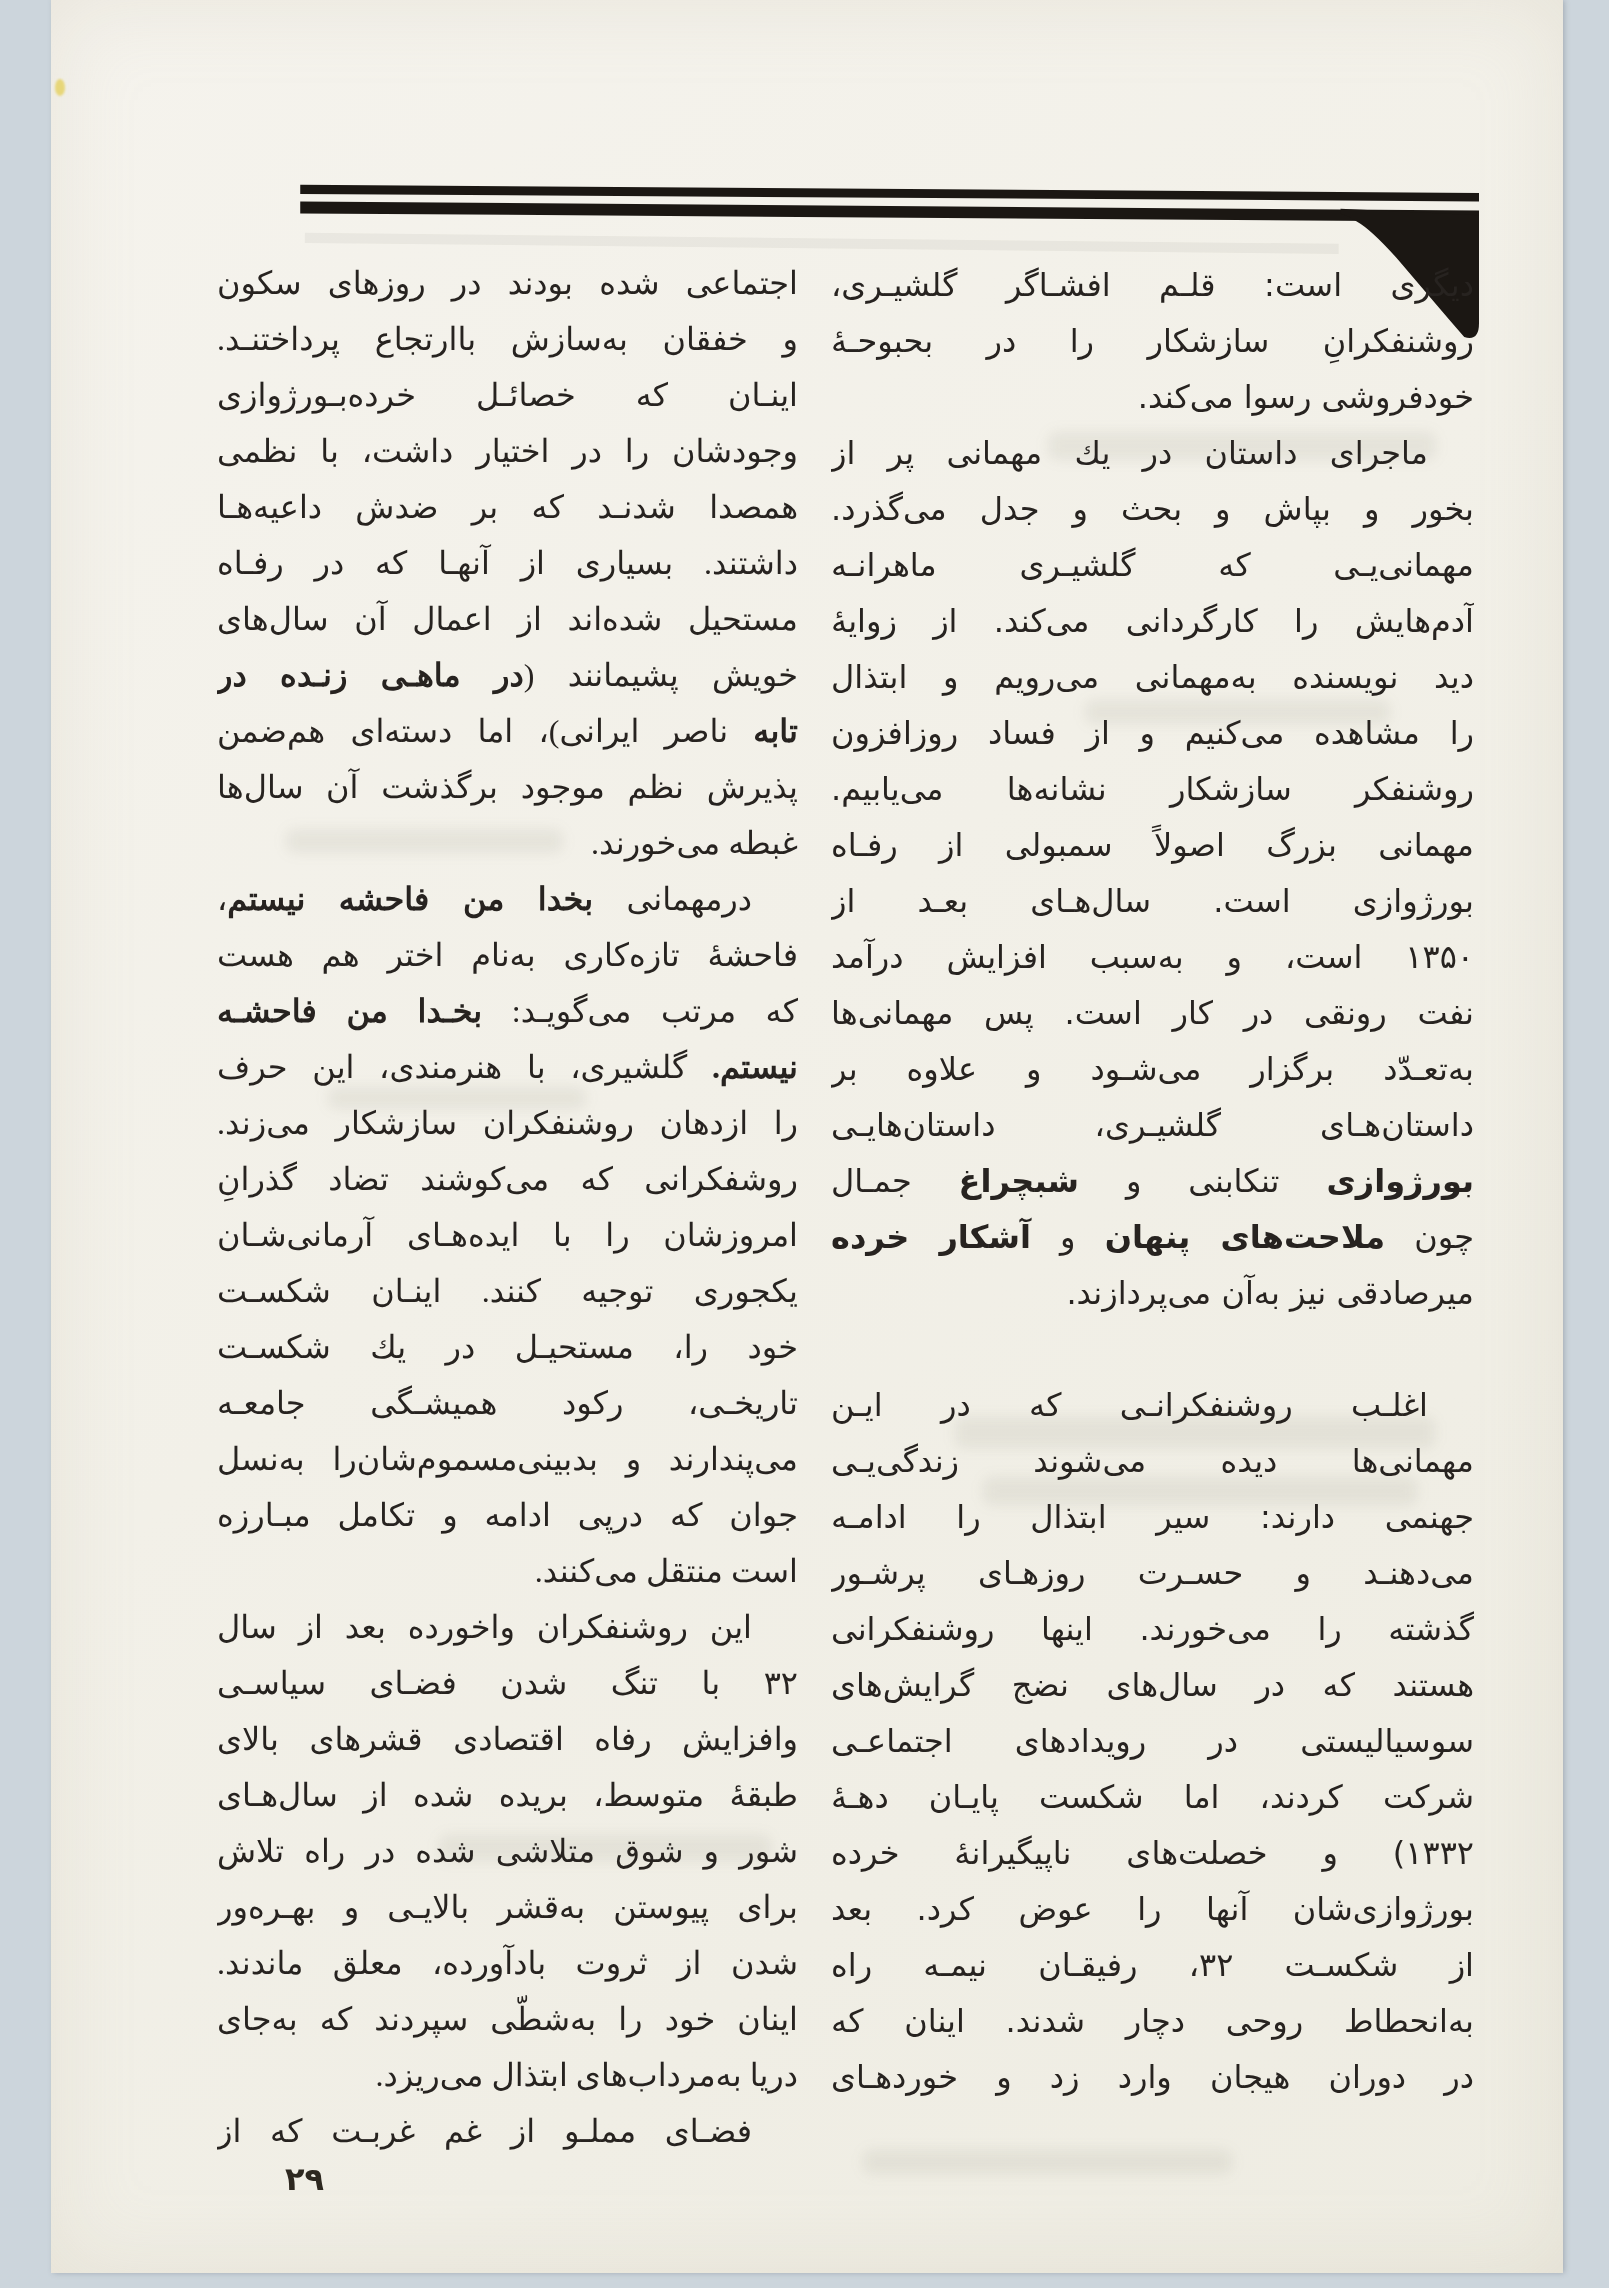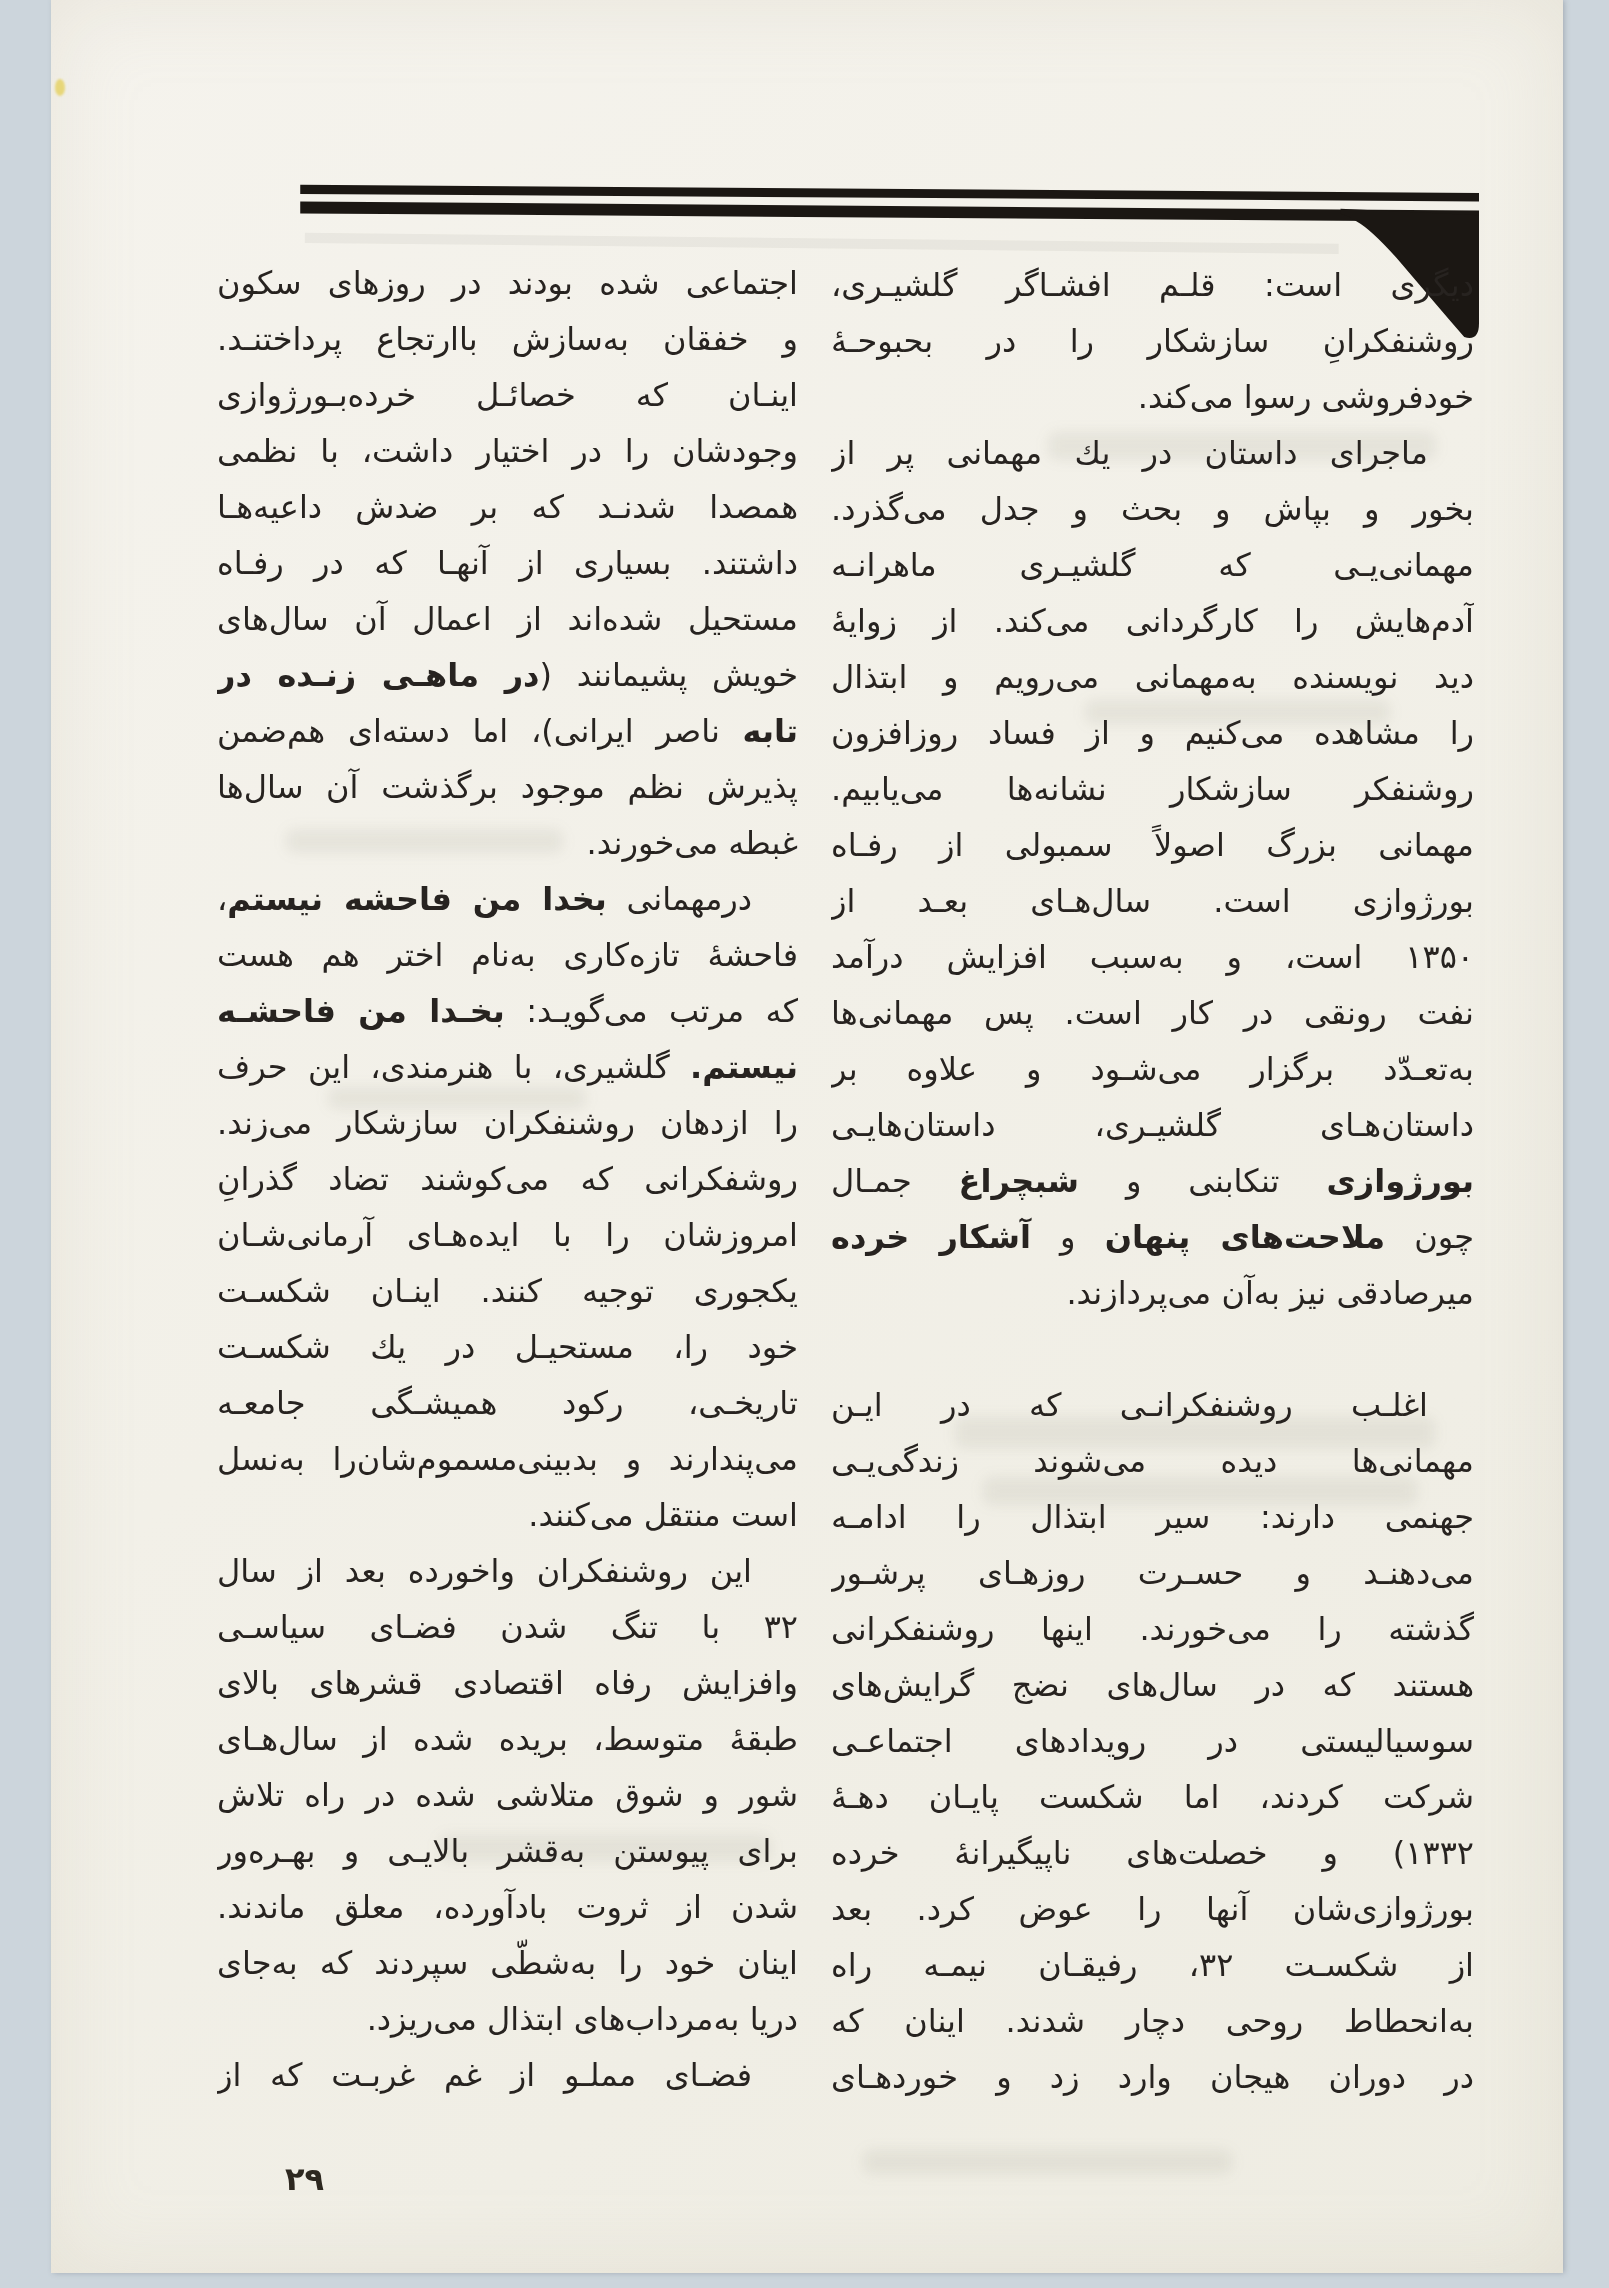--- a/index.html
+++ b/index.html
@@ -15,21 +15,21 @@
     font-family:"DejaVu Sans", sans-serif;
   }
   .paper{
     position:absolute;left:51px;top:0;width:1512px;height:2273px;
     background:linear-gradient(140deg,#f5f3ed 0%,#f2f0e8 45%,#eeece2 100%);
     box-shadow:1.8px 0 5.5px rgba(110,120,130,.45), inset 0 0 83px rgba(190,183,158,.22);
   }
   .header-svg{position:absolute;left:0;top:0;}
   .col{position:absolute;direction:rtl;color:var(--ink);}
   .col-right{left:780px;top:257px;width:643px;}
-  .col-left{left:166px;top:255px;width:581px;}
+  .col-left{left:166px;top:255px;width:581px;font-family:Liberation Serif, serif;}
   .line{
     height:56px;line-height:56px;font-size:32px;
     text-align:justify;text-align-last:justify;
     overflow:hidden;white-space:nowrap;
   }
   .line.end{text-align:center;text-align-last:right;}
   .line.ind{padding-right:46px;}
   .line.blank{visibility:hidden;}
   .line .b{font-weight:bold;}
   .pagenum{
@@ -114,20 +114,21 @@
       <div class="line"><span>فاحشهٔ تازه‌کاری به‌نام اختر هم هست</span></div>
       <div class="line"><span>که مرتب می‌گویـد: </span><span class="b">بخـدا من فاحشـه</span></div>
       <div class="line"><span class="b">نیستم.</span><span> گلشیری، با هنرمندی، این حرف</span></div>
       <div class="line"><span>را ازدهان روشنفکران سازشکار می‌زند.</span></div>
       <div class="line"><span>روشفکرانی که می‌کوشند تضاد گذرانِ</span></div>
       <div class="line"><span>امروزشان را با ایده‌هـای آرمانی‌شـان</span></div>
       <div class="line"><span>یکجوری توجیه کنند. اینـان شکسـت</span></div>
       <div class="line"><span>خود را، مستحیـل در یك شکسـت</span></div>
       <div class="line"><span>تاریخـی، رکود همیشـگی جامعـه</span></div>
       <div class="line"><span>می‌پندارند و بدبینی‌مسموم‌شان‌را به‌نسل</span></div>
+      <div class="line"><span>جوان که درپی ادامه و تکامل مبـارزه</span></div>
       <div class="line end"><span>است منتقل می‌کنند.</span></div>
       <div class="line ind"><span>این روشنفکران واخورده بعد از سال</span></div>
       <div class="line"><span>۳۲ با تنگ شدن فضـای سیاسـی</span></div>
       <div class="line"><span>وافزایش رفاه اقتصادی قشرهای بالای</span></div>
       <div class="line"><span>طبقهٔ متوسط، بریده شده از سال‌هـای</span></div>
       <div class="line"><span>شور و شوق متلاشی شده در راه تلاش</span></div>
       <div class="line"><span>برای پیوستن به‌قشر بالایـی و بهـره‌ور</span></div>
       <div class="line"><span>شدن از ثروت بادآورده، معلق ماندند.</span></div>
       <div class="line"><span>اینان خود را به‌شطّی سپردند که به‌جای</span></div>
       <div class="line end"><span>دریا به‌مرداب‌های ابتذال می‌ریزد.</span></div>

